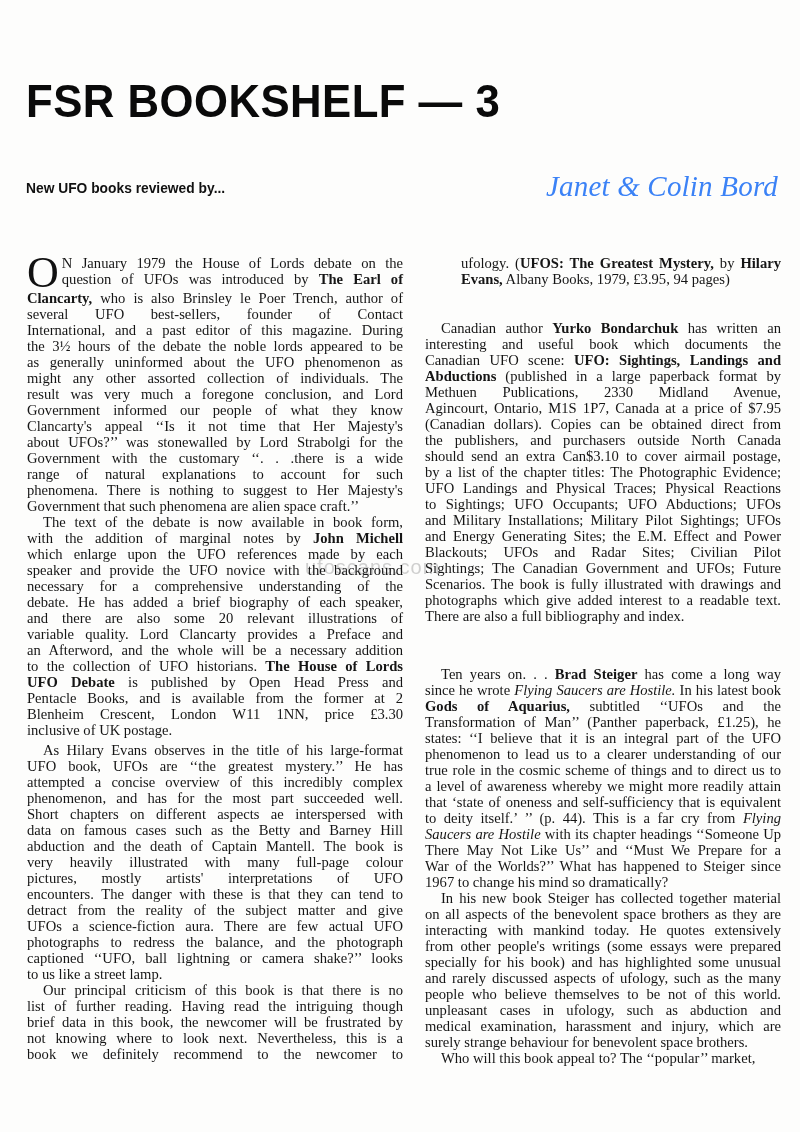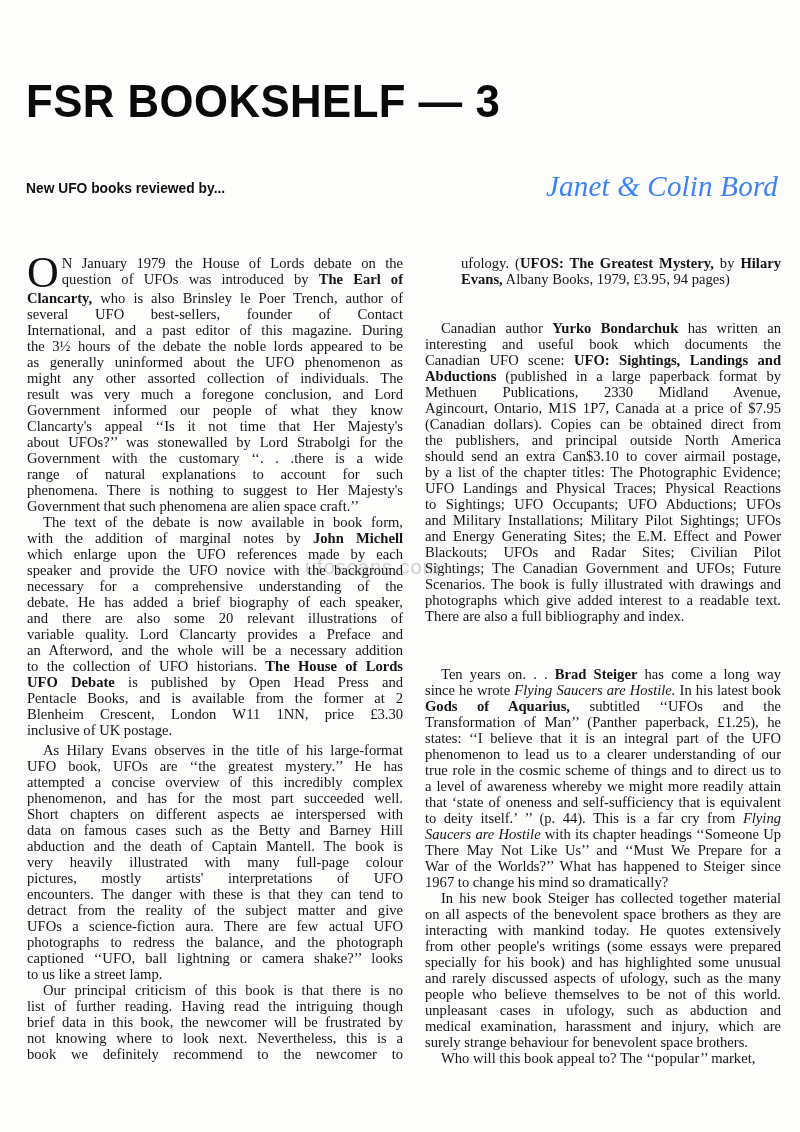--- a/index.html
+++ b/index.html
@@ -135,21 +135,21 @@
     </div>
     <div class="block" style="top:65px;">
       <div>
           <span class="line indent">Canadian author <b>Yurko Bondarchuk</b> has written an</span>
           <span class="line">interesting and useful book which documents the</span>
           <span class="line">Canadian UFO scene: <b>UFO: Sightings, Landings and</b></span>
           <span class="line"><b>Abductions</b> (published in a large paperback format by</span>
           <span class="line">Methuen Publications, 2330 Midland Avenue,</span>
           <span class="line">Agincourt, Ontario, M1S 1P7, Canada at a price of $7.95</span>
           <span class="line">(Canadian dollars). Copies can be obtained direct from</span>
-          <span class="line">the publishers, and principal outside North America</span>
+          <span class="line">the publishers, and purchasers outside North Canada</span>
           <span class="line">should send an extra Can$3.10 to cover airmail postage,</span>
           <span class="line">by a list of the chapter titles: The Photographic Evidence;</span>
           <span class="line">UFO Landings and Physical Traces; Physical Reactions</span>
           <span class="line">to Sightings; UFO Occupants; UFO Abductions; UFOs</span>
           <span class="line">and Military Installations; Military Pilot Sightings; UFOs</span>
           <span class="line">and Energy Generating Sites; the E.M. Effect and Power</span>
           <span class="line">Blackouts; UFOs and Radar Sites; Civilian Pilot</span>
           <span class="line">Sightings; The Canadian Government and UFOs; Future</span>
           <span class="line">Scenarios. The book is fully illustrated with drawings and</span>
           <span class="line">photographs which give added interest to a readable text.</span>

